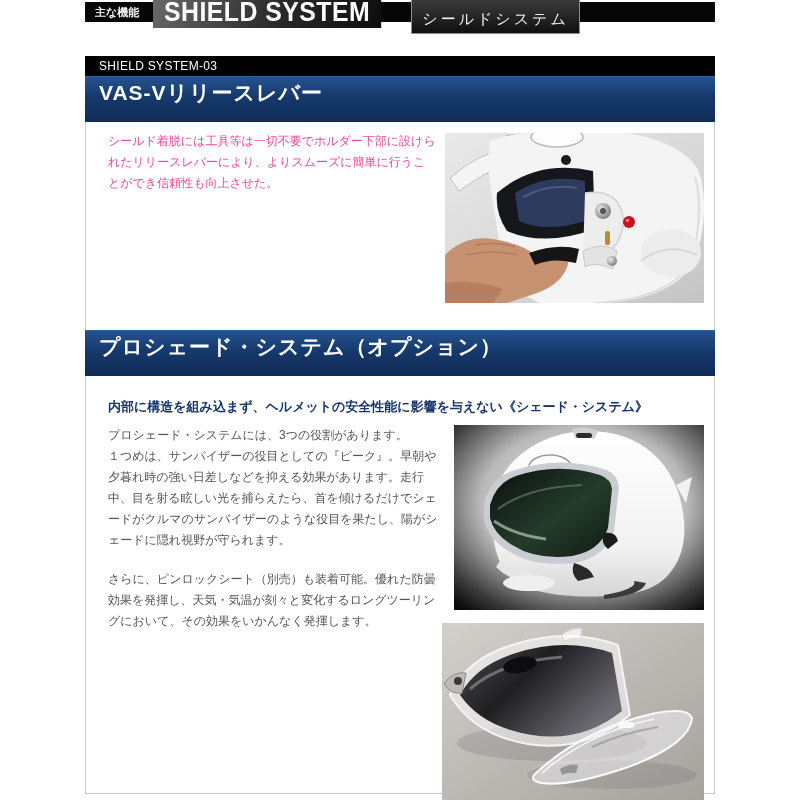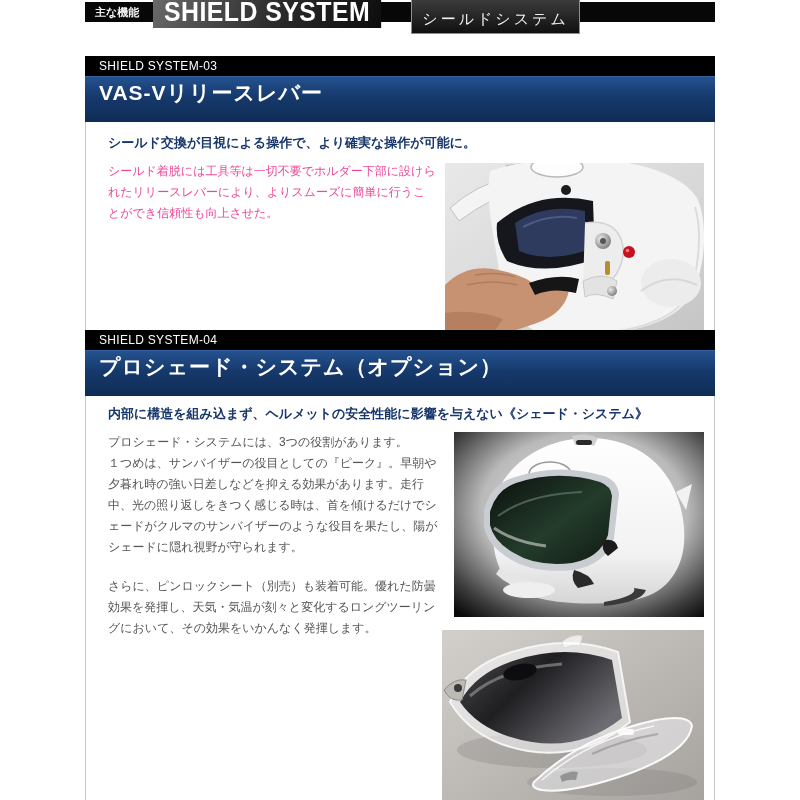--- a/index.html
+++ b/index.html
@@ -35,21 +35,21 @@
   .title-bar {
     height:46px; line-height:31px; padding-left:14px; color:#ffffff;
     font-size:21px; font-weight:bold; letter-spacing:1px;
     background:linear-gradient(180deg,#24528f 0%,#16396c 45%,#0f2c55 100%);
     border-top:1px solid #35639f;
   }
   .body-box { border:1px solid #c9c9c9; border-top:none; background:#ffffff; }
   .s03 .body-box { height:217px; }
   .s04 .body-box { height:418px; }
   .lead { color:#17366b; font-weight:bold; font-size:13px; padding:12px 12px 0 22px; }
-  .s04 .lead { padding-top:9px; }
+  .s04 .lead { padding-top:22px; }
   .cols { display:flex; align-items:flex-start; padding:9px 10px 0 22px; }
   .bodytext { color:#ec4899; font-size:12px; line-height:1.75; margin:0; }
   .s03 .bodytext { width:330px; }
   .s04 .bodytext-col { width:338px; }
   .s04 .bodytext-col p { margin:0; color:#555555; font-size:12px; line-height:1.75; }
   .s04 .bodytext-col p.spaced { margin-top:18px; }
   .photo { display:block; background:#dddddd; overflow:hidden; }
   .photo svg { display:block; }
   .photo1 { width:260px; height:170px; margin-left:8px; margin-top:2px; }
   .imgcol { display:flex; flex-direction:column; margin-left:8px; }
@@ -64,21 +64,20 @@
   <header class="topbar">
     <span class="tag">主な機能</span>
     <span class="title-en">SHIELD SYSTEM</span>
     <span class="title-ja">シールドシステム</span>
   </header>
 
   <section class="feature s03">
     <div class="label-bar">SHIELD SYSTEM-03</div>
     <div class="title-bar">VAS-Vリリースレバー</div>
     <div class="body-box">
-      <div class="lead">シールド交換が目視による操作で、より確実な操作が可能に。</div>
       <div class="cols">
         <p class="bodytext">シールド着脱には工具等は一切不要でホルダー下部に設けられたリリースレバーにより、よりスムーズに簡単に行うことができ信頼性も向上させた。</p>
         <figure class="photo photo1">
           <svg width="260" height="170" viewBox="0 0 260 170">
             <defs>
               <linearGradient id="bg1" x1="0" y1="0" x2="1" y2="1">
                 <stop offset="0" stop-color="#e9e9e9"></stop>
                   <stop offset="0.6" stop-color="#d6d6d6"></stop>
                   <stop offset="1" stop-color="#c4c4c4"></stop>
               </linearGradient>
@@ -113,28 +112,27 @@
             <path d="M30,112 Q52,108 70,114 M22,122 Q48,116 72,122" fill="none" stroke="#b07c5c" stroke-width="1.5"></path>
             <path d="M84,120 Q112,110 134,116 L131,130 Q108,124 90,132 Z" fill="#161616"></path>
             <path d="M0,150 Q30,146 58,156 L48,170 L0,170 Z" fill="#b57f60"></path>
           </svg>
         </figure>
       </div>
     </div>
   </section>
 
   <section class="feature s04">
-    <div class="label-bar">SHIELD SYSTEM-04</div>
     <div class="title-bar">プロシェード・システム（オプション）</div>
     <div class="body-box">
       <div class="lead">内部に構造を組み込まず、ヘルメットの安全性能に影響を与えない《シェード・システム》</div>
       <div class="cols">
         <div class="bodytext-col">
           <p>プロシェード・システムには、3つの役割があります。</p>
-          <p>１つめは、サンバイザーの役目としての『ピーク』。早朝や夕暮れ時の強い日差しなどを抑える効果があります。走行中、光の照り返しをきつく感じる時は、首を傾けるだけでシェードがクルマのサンバイザーのような役目を果たし、陽がシェードに隠れ視野が守られます。</p>
+          <p>１つめは、サンバイザーの役目としての『ピーク』。早朝や夕暮れ時の強い日差しなどを抑える効果があります。走行中、目を射る眩しい光を捕らえたら、首を傾けるだけでシェードがクルマのサンバイザーのような役目を果たし、陽がシェードに隠れ視野が守られます。</p>
           <p class="spaced">さらに、ピンロックシート（別売）も装着可能。優れた防曇効果を発揮し、天気・気温が刻々と変化するロングツーリングにおいて、その効果をいかんなく発揮します。</p>
         </div>
         <div class="imgcol">
           <figure class="photo photo2">
             <svg width="250" height="185" viewBox="0 0 250 185">
               <defs>
                 <radialGradient id="bg2" cx="0.52" cy="0.42" r="0.75">
                   <stop offset="0" stop-color="#f1f1f1"></stop>
                     <stop offset="0.55" stop-color="#b9b9b9"></stop>
                     <stop offset="0.85" stop-color="#3c3c3c"></stop>

